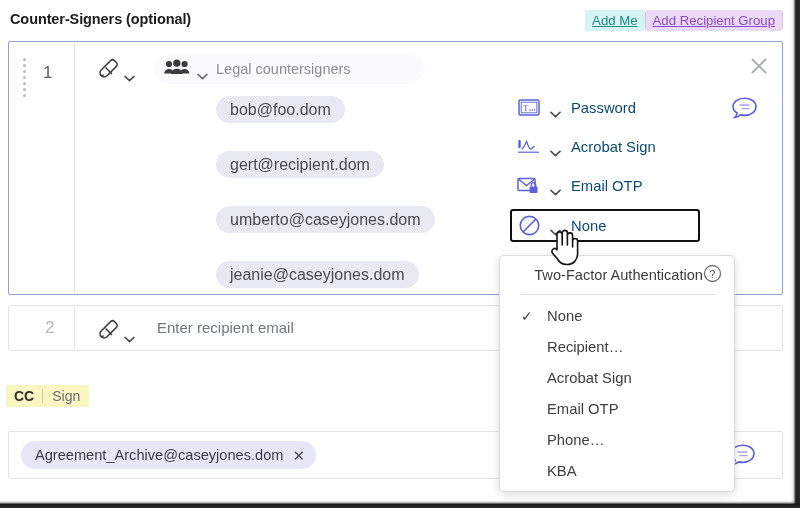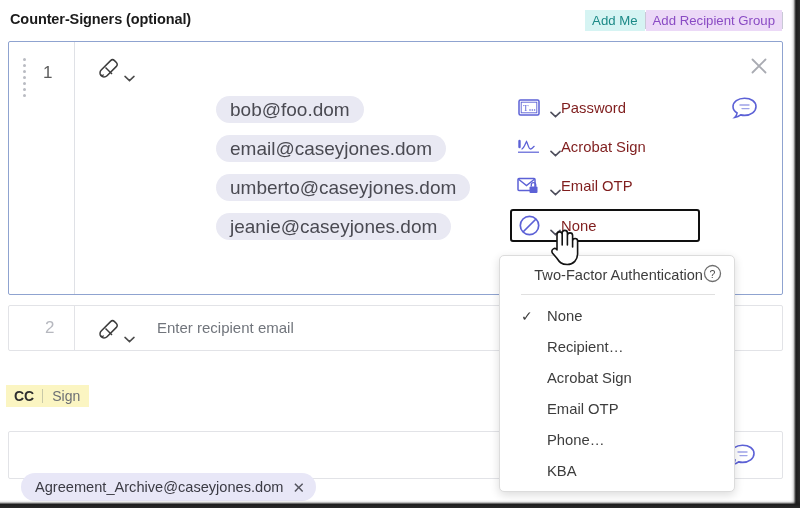--- a/index.html
+++ b/index.html
@@ -69,20 +69,21 @@
     height: 21px;
     font-size: 13.2px;
   }
   .hl {
     display: flex;
     align-items: center;
     padding: 0 7px;
     line-height: 21px;
     white-space: nowrap;
     cursor: pointer;
+    text-decoration: underline;
   }
   .hl-me  { background: #d6f4f3; color: #1c8a87; }
   .hl-grp { background: #ecd9f7; color: #8a4bc4; }
   .hl-sep { width: 1px; background: #c9c9d6; margin: 2px 0; }
   .hl-seal{ background: #fbdcd7; color: #c8567a; }
 
   
   .row1 {
     position: absolute;
     left: 8px; top: 41px;
@@ -160,44 +161,45 @@
     position: absolute;
     left: 140px; top: 54px;
   }
   .email-chip {
     display: inline-flex;
     align-items: center;
     height: 27px;
     background: #e9e9f3;
     border-radius: 14px;
     padding: 0 14px;
-    font-size: 19px;
+    font-size: 16px;
     color: #4a4a52;
-    margin-bottom: 12px;
+    margin-bottom: 28px;
     cursor: pointer;
   }
   .email-row { display: block; }
 
   
   .auth-list {
     position: absolute;
     left: 440px; top: 50px;
     width: 200px;
   }
   .auth-item {
     display: flex;
     align-items: center;
     height: 31px;
     margin-bottom: 8px;
     cursor: pointer;
     position: relative;
   }
   .auth-item .lbl {
     font-size: 14.8px;
-    color: #7f1d1d;
+    color: #0c4a6e;
+    margin-left: 10px;
   }
   .auth-item .chev { margin-left: 8px; }
   .auth-icon {
     width: 26px;
     display: flex;
     justify-content: center;
     align-items: center;
   }
   .auth-item.focused {
     border: 2px solid #101010;
@@ -287,21 +289,20 @@
     left: 12px; top: 9px;
     display: inline-flex;
     align-items: center;
     height: 28px;
     background: #e8e7f7;
     border-radius: 14px;
     padding: 0 11px 0 14px;
     font-size: 14.6px;
     color: #3b3b44;
     cursor: pointer;
-    margin-top: 32px;
   }
   .cc-chip .x {
     margin-left: 9px;
     font-size: 15px;
     color: #55555f;
     line-height: 1;
     cursor: pointer;
   }
   .cc-comment {
     position: absolute;
@@ -410,24 +411,42 @@
             <path d="M9.8 16.6c-.8.9-2.2 1-3.1.2" fill="none" stroke="#3b3b3b" stroke-width="1.4"></path>
           </svg>
         </span>
         <span class="chev">
           <svg width="11" height="7" viewBox="0 0 11 7">
               <path d="M1 1.4 L5.5 5.6 L10 1.4" fill="none" stroke="#4b4b4b" stroke-width="1.5" stroke-linecap="round"></path>
             </svg>
         </span>
       </div>
 
+      <div class="grp-chip">
+        <span>
+          <svg width="26" height="16" viewBox="0 0 26 16">
+            <circle cx="5" cy="5" r="3.1" fill="#3b3b3b"></circle>
+            <path d="M0.2 14.5c0-2.7 2.1-4.5 4.8-4.5s4.8 1.8 4.8 4.5z" fill="#3b3b3b"></path>
+            <circle cx="20.6" cy="5" r="3.1" fill="#3b3b3b"></circle>
+            <path d="M15.8 14.5c0-2.7 2.1-4.5 4.8-4.5s4.8 1.8 4.8 4.5z" fill="#3b3b3b"></path>
+            <circle cx="12.8" cy="4.2" r="3.6" fill="#3b3b3b"></circle>
+            <path d="M7.1 15c0-3.1 2.5-5.2 5.7-5.2s5.7 2.1 5.7 5.2z" fill="#3b3b3b"></path>
+          </svg>
+        </span>
+        <span class="chev" style="margin-left:7px">
+          <svg width="11" height="7" viewBox="0 0 11 7">
+              <path d="M1 1.4 L5.5 5.6 L10 1.4" fill="none" stroke="#6a6a6a" stroke-width="1.5" stroke-linecap="round"></path>
+            </svg>
+        </span>
+        <span class="lbl">Legal countersigners</span>
+      </div>
 
       <div class="email-list">
         <div class="email-row"><span class="email-chip">bob@foo.dom</span></div>
-        <div class="email-row"><span class="email-chip">email@caseyjones.dom</span></div>
+        <div class="email-row"><span class="email-chip">gert@recipient.dom</span></div>
         <div class="email-row"><span class="email-chip">umberto@caseyjones.dom</span></div>
         <div class="email-row"><span class="email-chip">jeanie@caseyjones.dom</span></div>
       </div>
 
       <div class="auth-list">
 
         <div class="auth-item">
           <span class="auth-icon">
             <svg width="22" height="17" viewBox="0 0 22 17">
               <rect x="1" y="1" width="20" height="15" rx="1.5" fill="none" stroke="#5c61d6" stroke-width="1.5"></rect>

